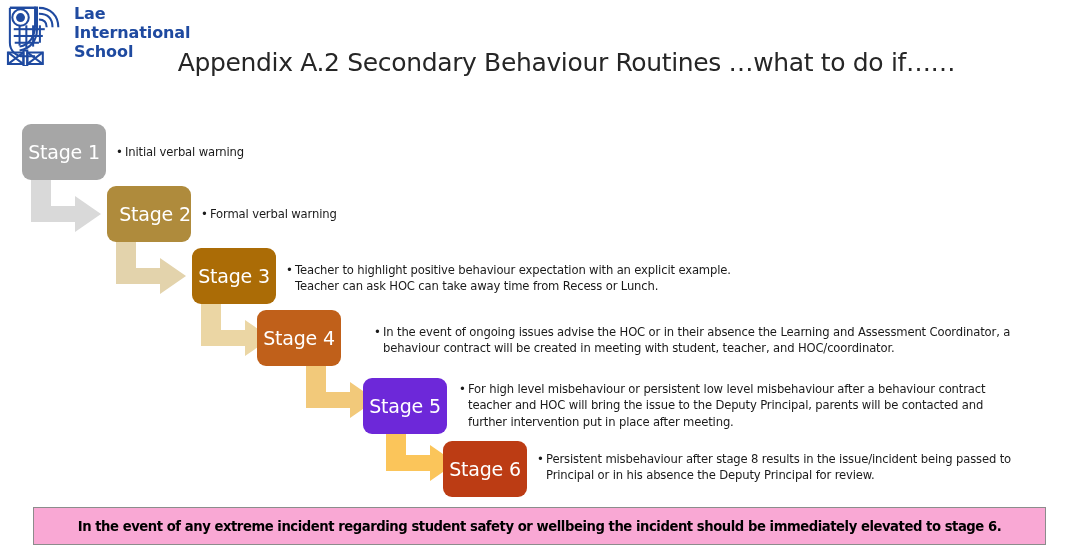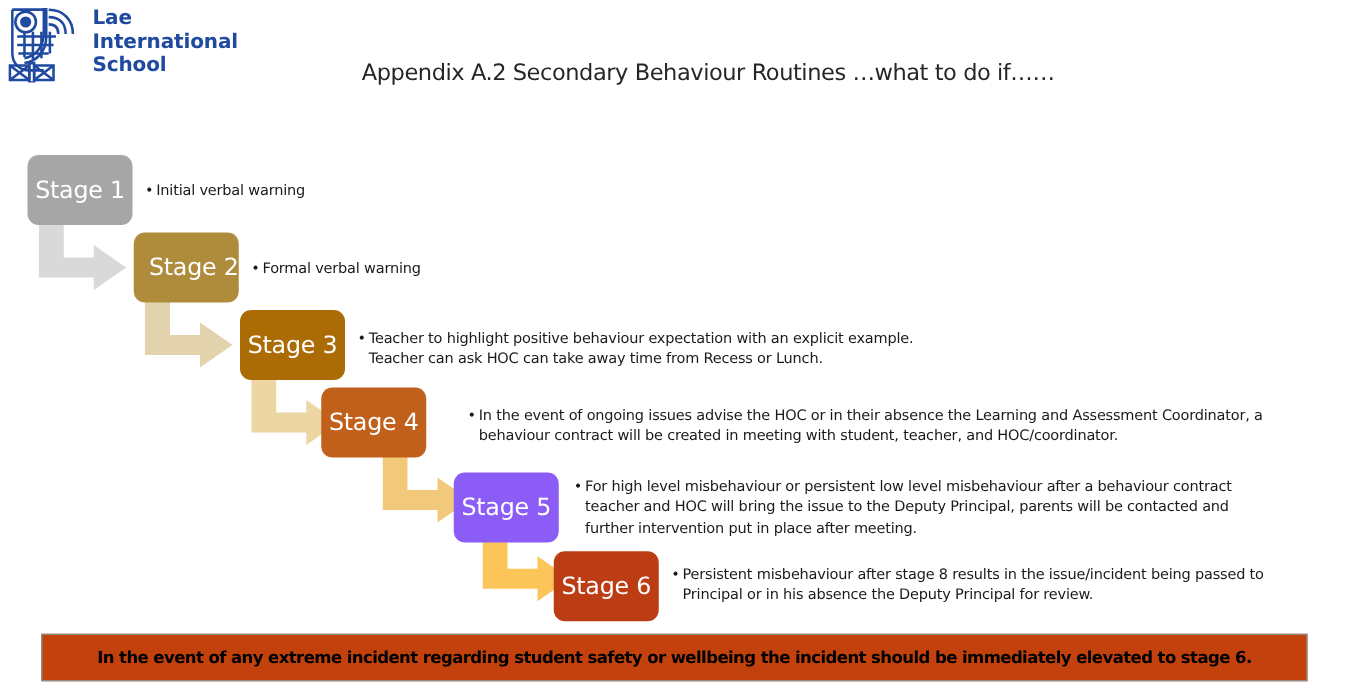--- a/index.html
+++ b/index.html
@@ -27,21 +27,21 @@
     font-size: 16px;
     font-weight: 600;
     line-height: 1.18;
     letter-spacing: -0.1px;
     white-space: pre-line;
   }
   #page-title {
     position: absolute; left: 0; right: 4px; top: 48px;
     text-align: center;
     font-family: "DejaVu Sans", sans-serif;
-    font-size: 18px;
+    font-size: 25px;
     font-weight: 400;
     color: #262626;
     letter-spacing: -0.35px;
     padding-left: 58px;
   }
 
   
   #cascade { position: absolute; left: 0; top: 0; width: 1003px; height: 505px; }
 
   .stage-box {
@@ -72,21 +72,21 @@
   .stage-desc .body { display: block; padding-left: 9px; }
 
   .elbow-arrow { position: absolute; }
 
   
   #banner {
     position: absolute;
     left: 33px; top: 507px;
     width: 1013px; height: 38px;
     border: 1px solid #8c8c8c;
-    background: #c2410c;
+    background: #f9a8d4;
     display: flex; align-items: center; justify-content: center;
     box-sizing: border-box;
   }
   #banner-text {
     font-family: "DejaVu Sans", sans-serif;
     font-size: 13.2px;
     font-weight: 700;
     color: #000000;
     letter-spacing: -0.45px;
     white-space: nowrap;
@@ -183,21 +183,21 @@
 
   <div class="stage-box" style="left:257px; top:310px; background:#C0601A;text-align:right;">
     <span>Stage 4</span>
   </div>
   <div class="stage-desc" style="left:374px; top:324px; width:672px;">
     <span class="bullet">•</span>
     <span class="body">In the event of ongoing issues advise the HOC or in their absence the Learning and Assessment Coordinator, a</span>
     <span class="body">behaviour contract will be created in meeting with student, teacher, and HOC/coordinator.</span>
   </div>
 
-  <div class="stage-box" style="left:363px; top:378px; background:#8b5cf6;">
+  <div class="stage-box" style="left:363px; top:378px; background:#6d28d9;">
     <span>Stage 5</span>
   </div>
   <div class="stage-desc" style="left:459px; top:381px; width:586px;">
     <span class="bullet">•</span>
     <span class="body">For high level misbehaviour or persistent low level misbehaviour after a behaviour contract</span>
     <span class="body">teacher and HOC will bring the issue to the Deputy Principal, parents will be contacted and</span>
     <span class="body">further intervention put in place after meeting.</span>
   </div>
 
   <div class="stage-box" style="left:443px; top:441px; background:#BC3C14;">

